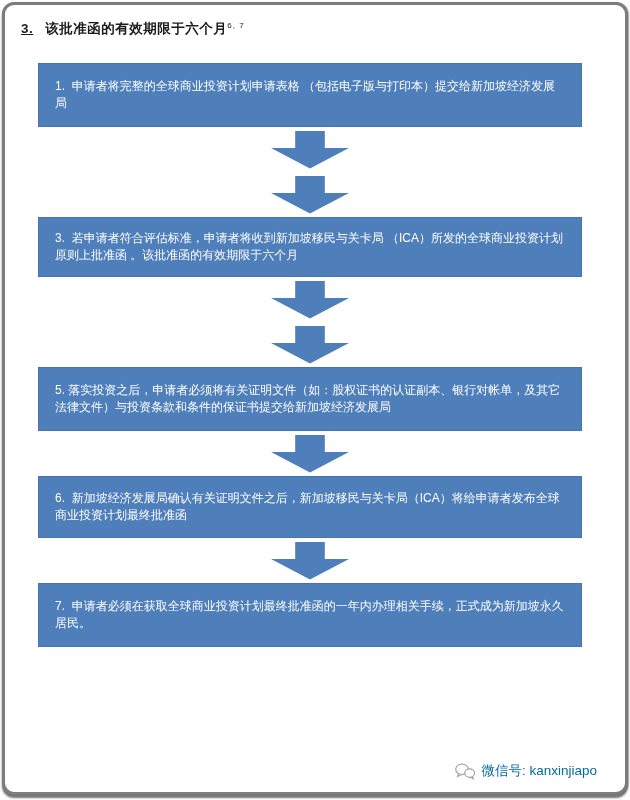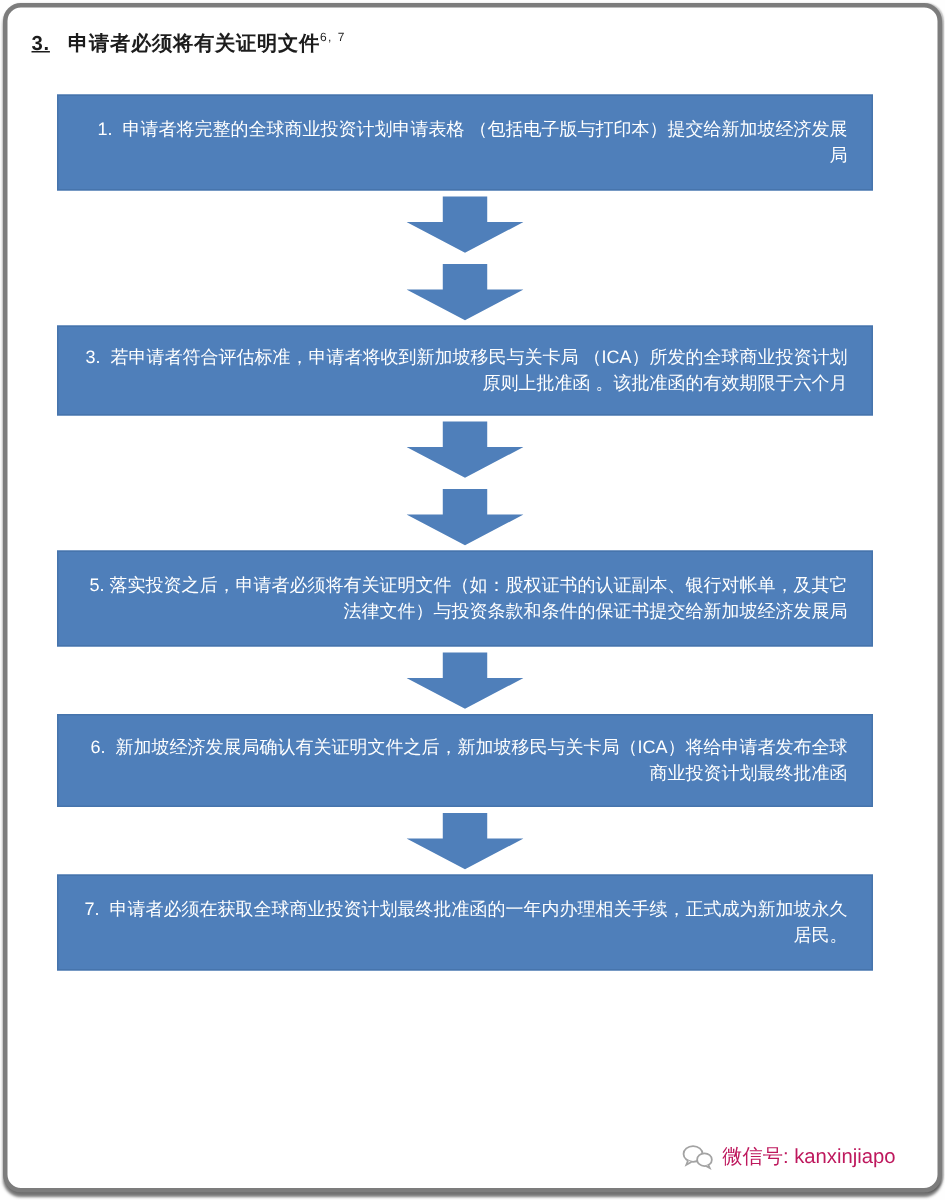--- a/index.html
+++ b/index.html
@@ -43,21 +43,21 @@
   }
   .step-box{
     background:#4f7fba;
     border:1px solid #4674ac;
     color:#ffffff;
     font-size:12px;
     line-height:17px;
     display:flex;
     align-items:center;
     justify-content:center;
-    text-align:right;
+    text-align:left;
     padding:4px 16px;
     box-sizing:border-box;
     white-space:pre-wrap;
   }
   .b1{height:64px;}
   .b2{height:56px;}
   .b3{height:60px;}
   .b4{height:63px;}
   .b5{height:64px;}
   .b6{height:62px;}
@@ -72,33 +72,33 @@
     width:78px;height:38px;
     background:#4f7fba;
     clip-path:polygon(31% 0, 69% 0, 69% 46%, 100% 46%, 50% 100%, 0 46%, 31% 46%);
   }
   .watermark{
     position:absolute;
     right:28px;bottom:12px;
     display:flex;
     align-items:center;
     gap:5px;
-    color:#be185d;
+    color:#0369a1;
     font-size:13.5px;
   }
   .wechat-icon{width:22px;height:18px;display:block;}
 </style>
 </head>
 <body>
 
 <div class="page">
   <div class="frame">
 
     <div class="title-row">
-      <span class="title-num">3.</span><span>申请者必须将有关证明文件</span><span class="title-sup">6, 7</span>
+      <span class="title-num">3.</span><span>该批准函的有效期限于六个月</span><span class="title-sup">6, 7</span>
     </div>
 
     <div class="flow">
       <div class="step-box b1">1.  申请者将完整的全球商业投资计划申请表格 （包括电子版与打印本）提交给新加坡经济发展局</div>
       <div class="gap">
           <div class="down-arrow"></div>
         </div>
 
       <div class="gap">
           <div class="down-arrow"></div>

